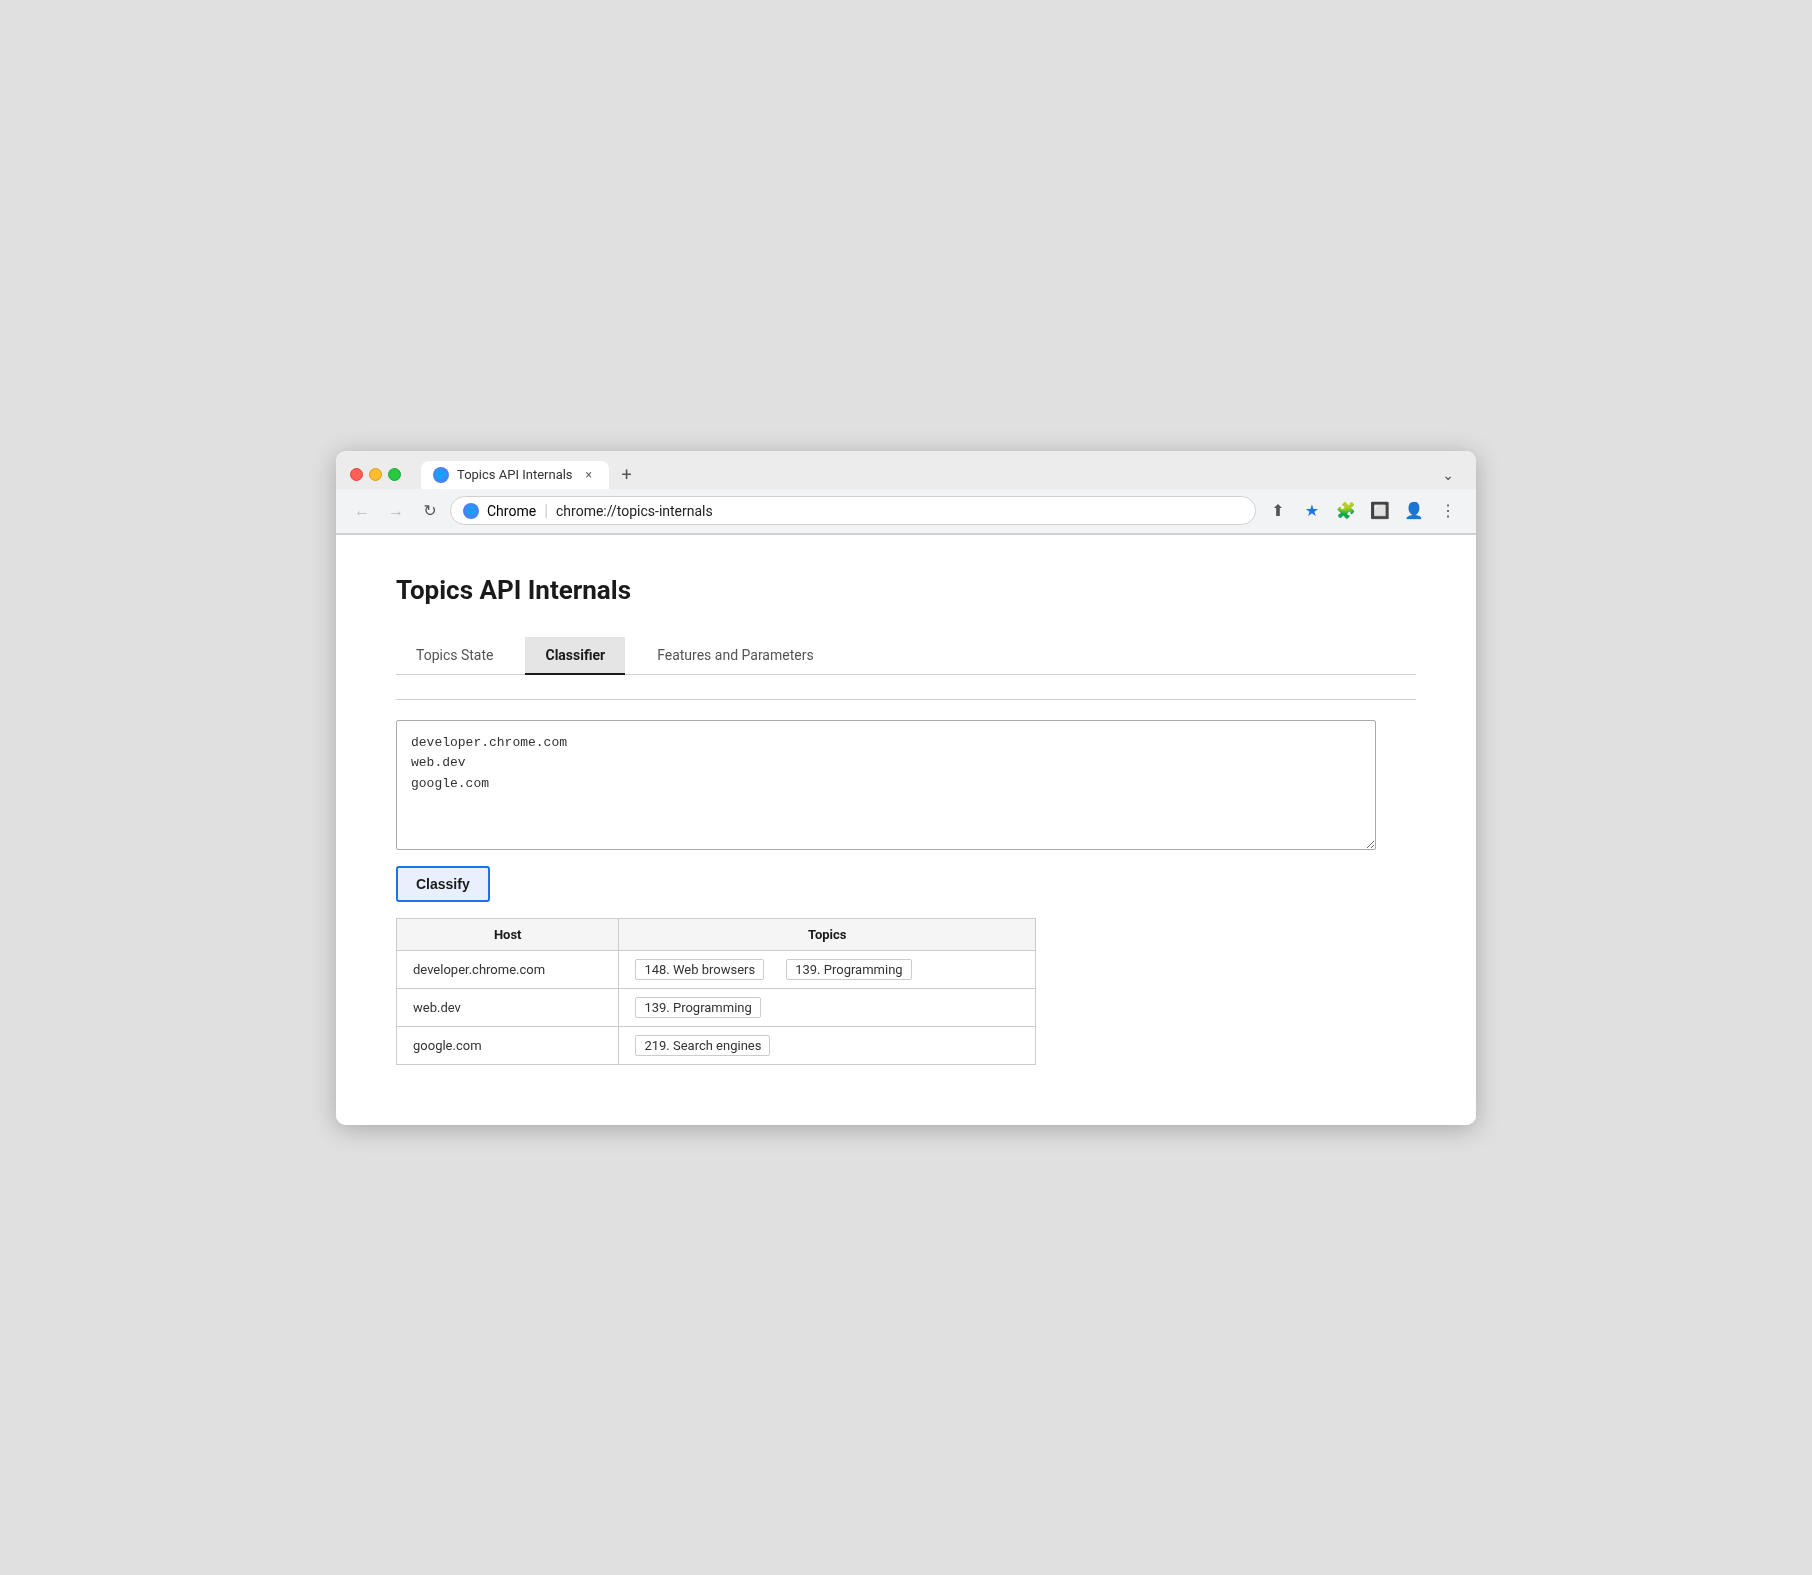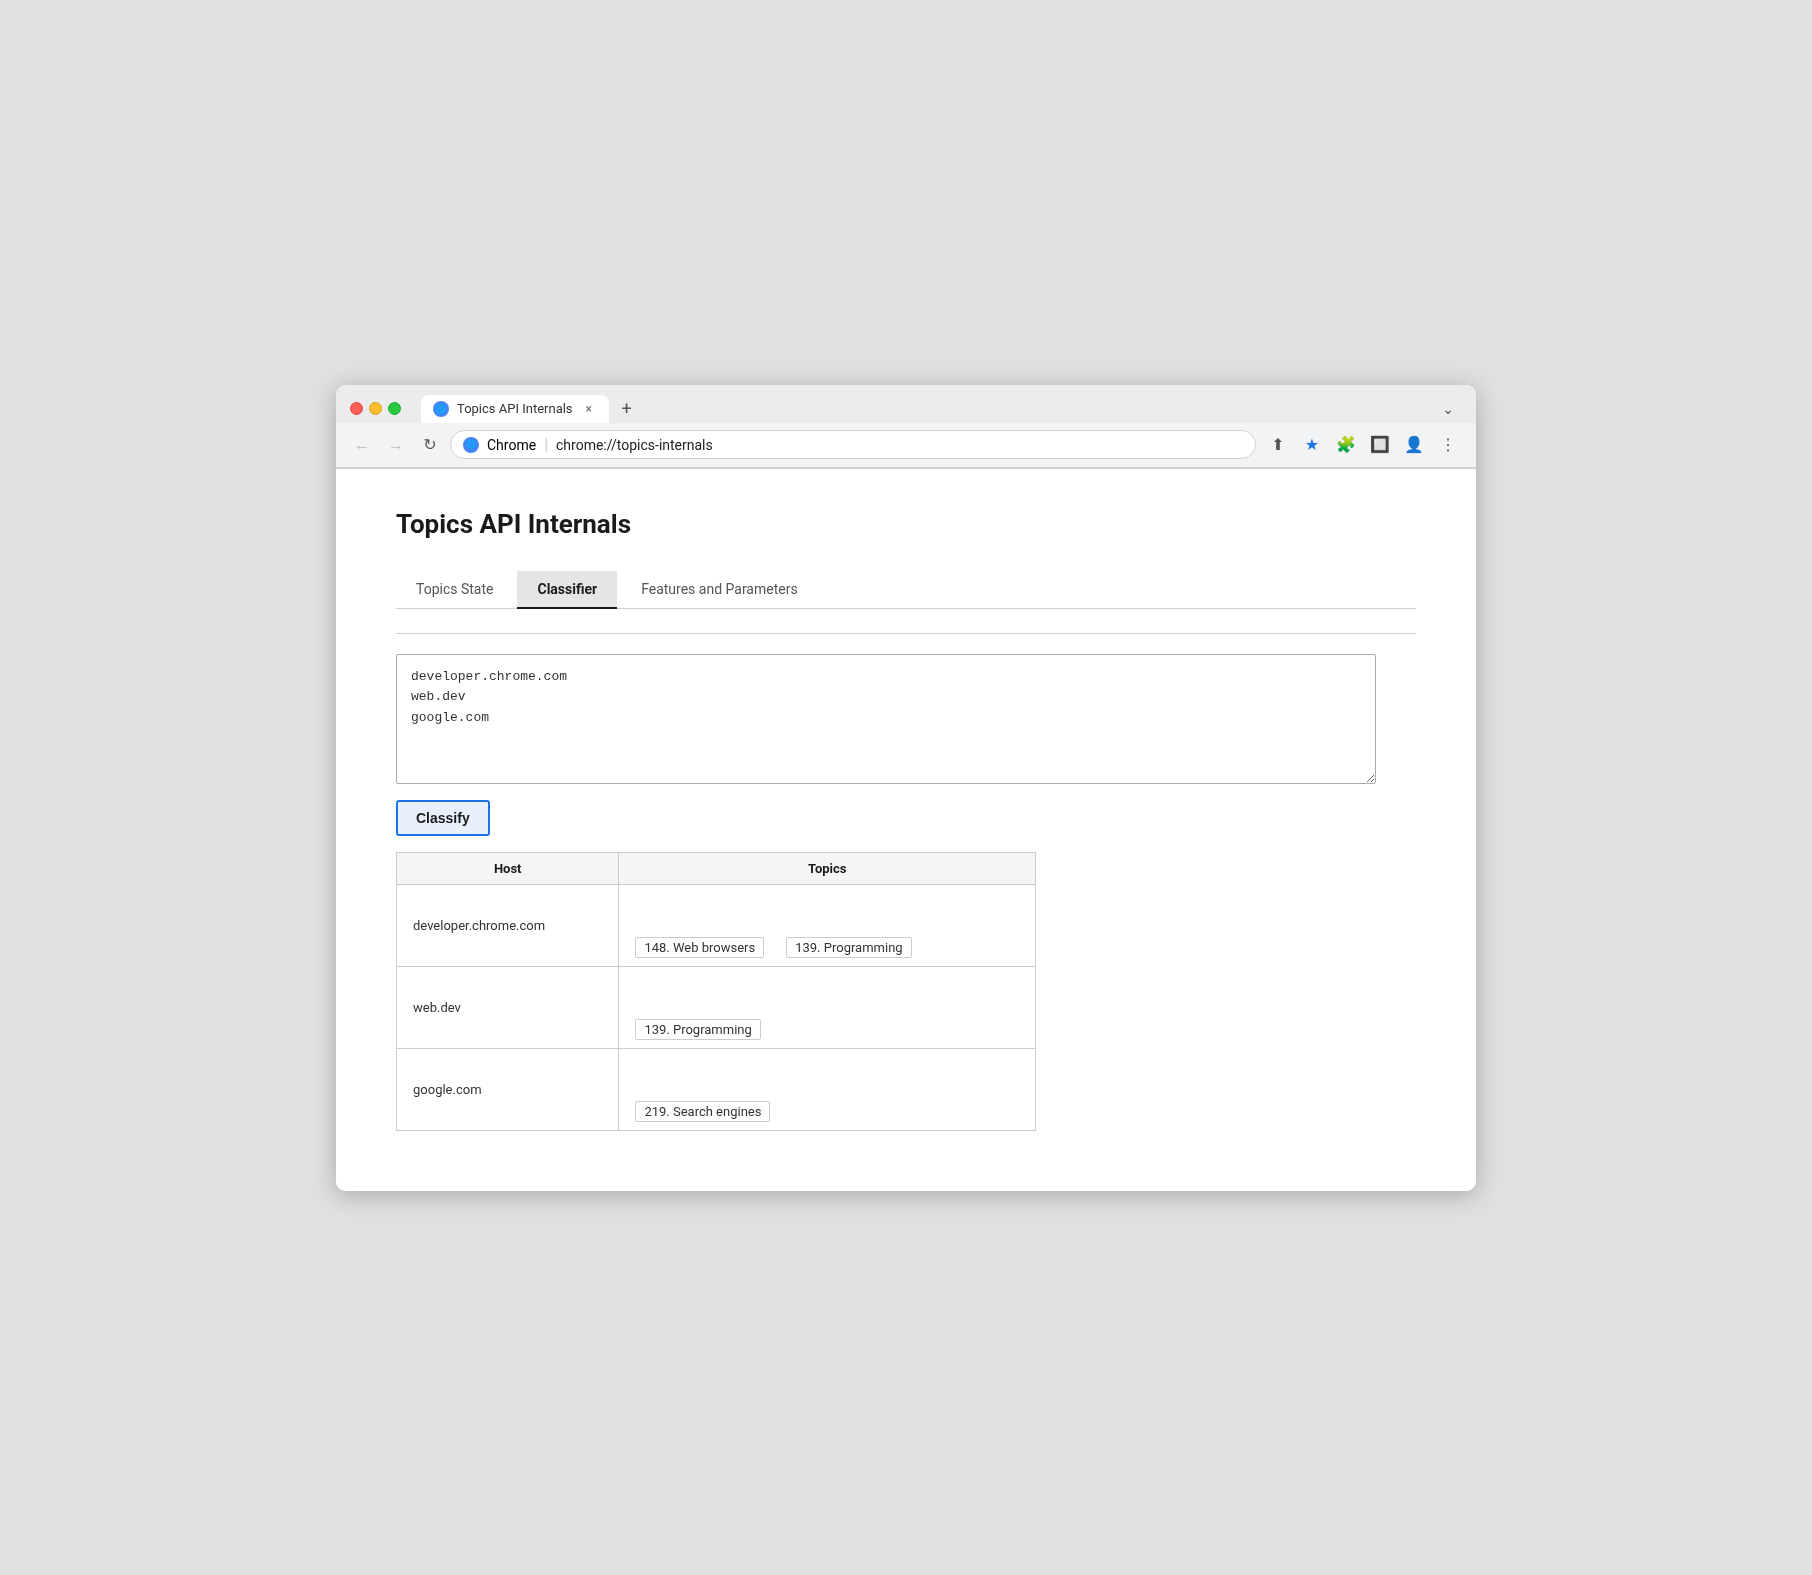--- a/index.html
+++ b/index.html
@@ -218,21 +218,21 @@
       font-size: 26px;
       font-weight: 700;
       color: #1a1a1a;
       margin-bottom: 32px;
     }
 
     
     .tabs-container {
       border-bottom: 1px solid #d0d0d0;
       display: flex;
-      gap: 4px;
+      gap: 12px;
       margin-bottom: 24px;
       text-align: center;
     }
 
     .tab-item {
       padding: 10px 20px;
       font-size: 14px;
       color: #555;
       cursor: pointer;
       border-bottom: 2px solid transparent;
@@ -320,21 +320,20 @@
 
     .results-table td:first-child {
       white-space: nowrap;
     }
 
     .topics-cell {
       display: flex;
       gap: 22px;
       align-items: center;
       flex-wrap: wrap;
-      margin-top: 44px;
     }
 
     .topic-badge {
       border: 1px solid #ccc;
       border-radius: 2px;
       padding: 2px 8px;
       background: #fff;
       font-size: 13px;
       color: #333;
       white-space: nowrap;

